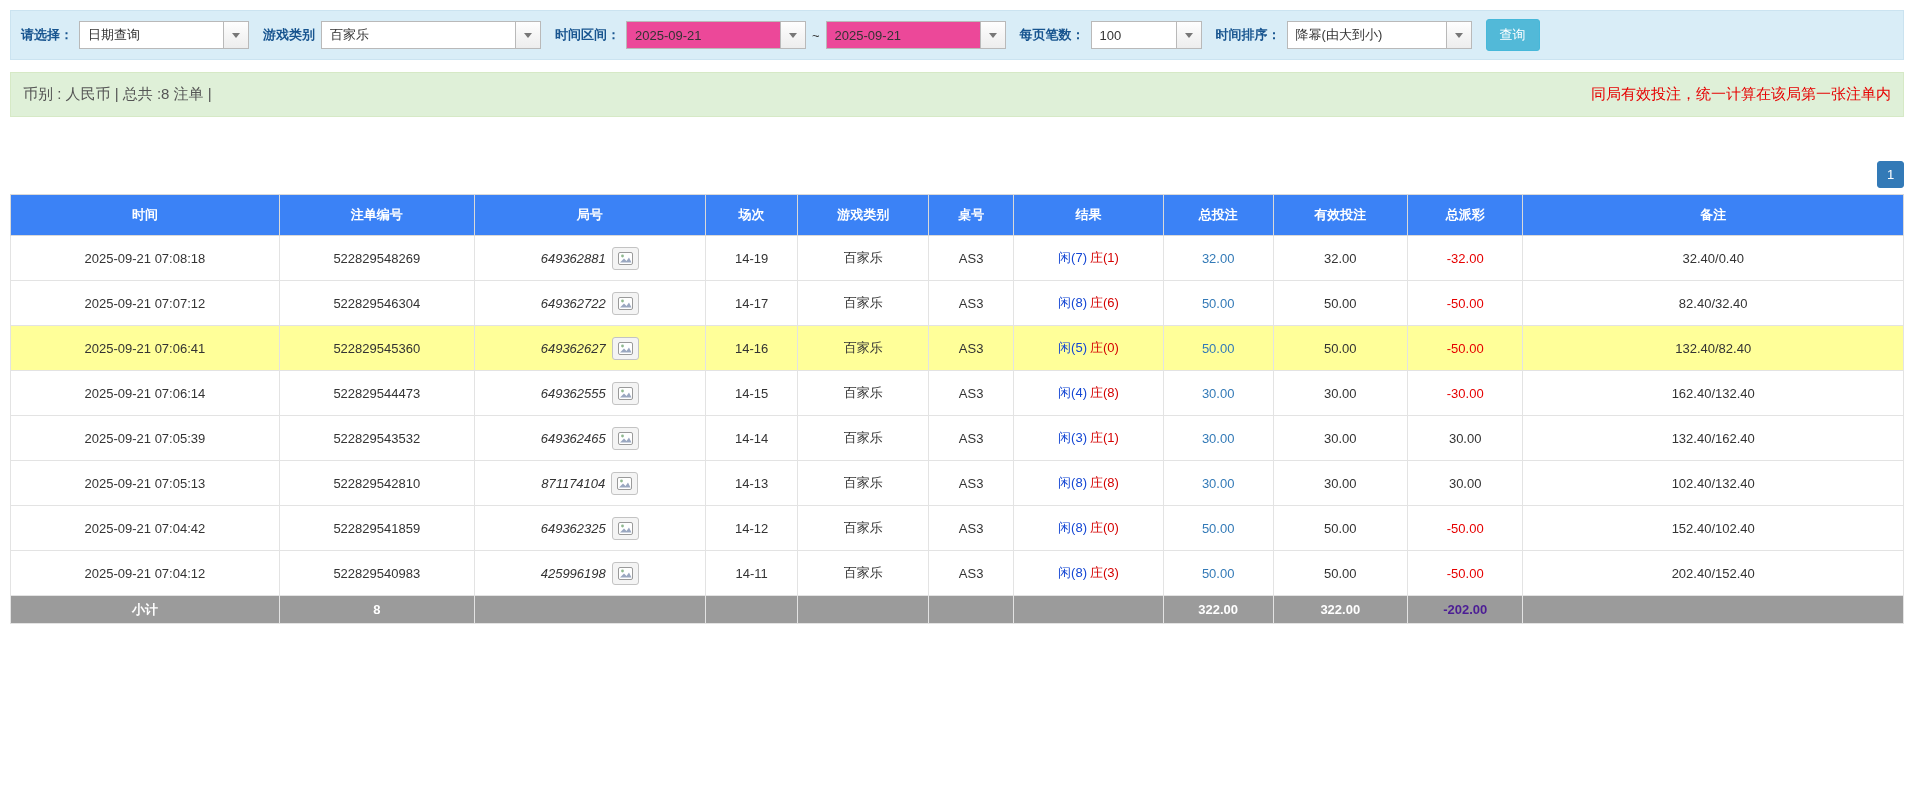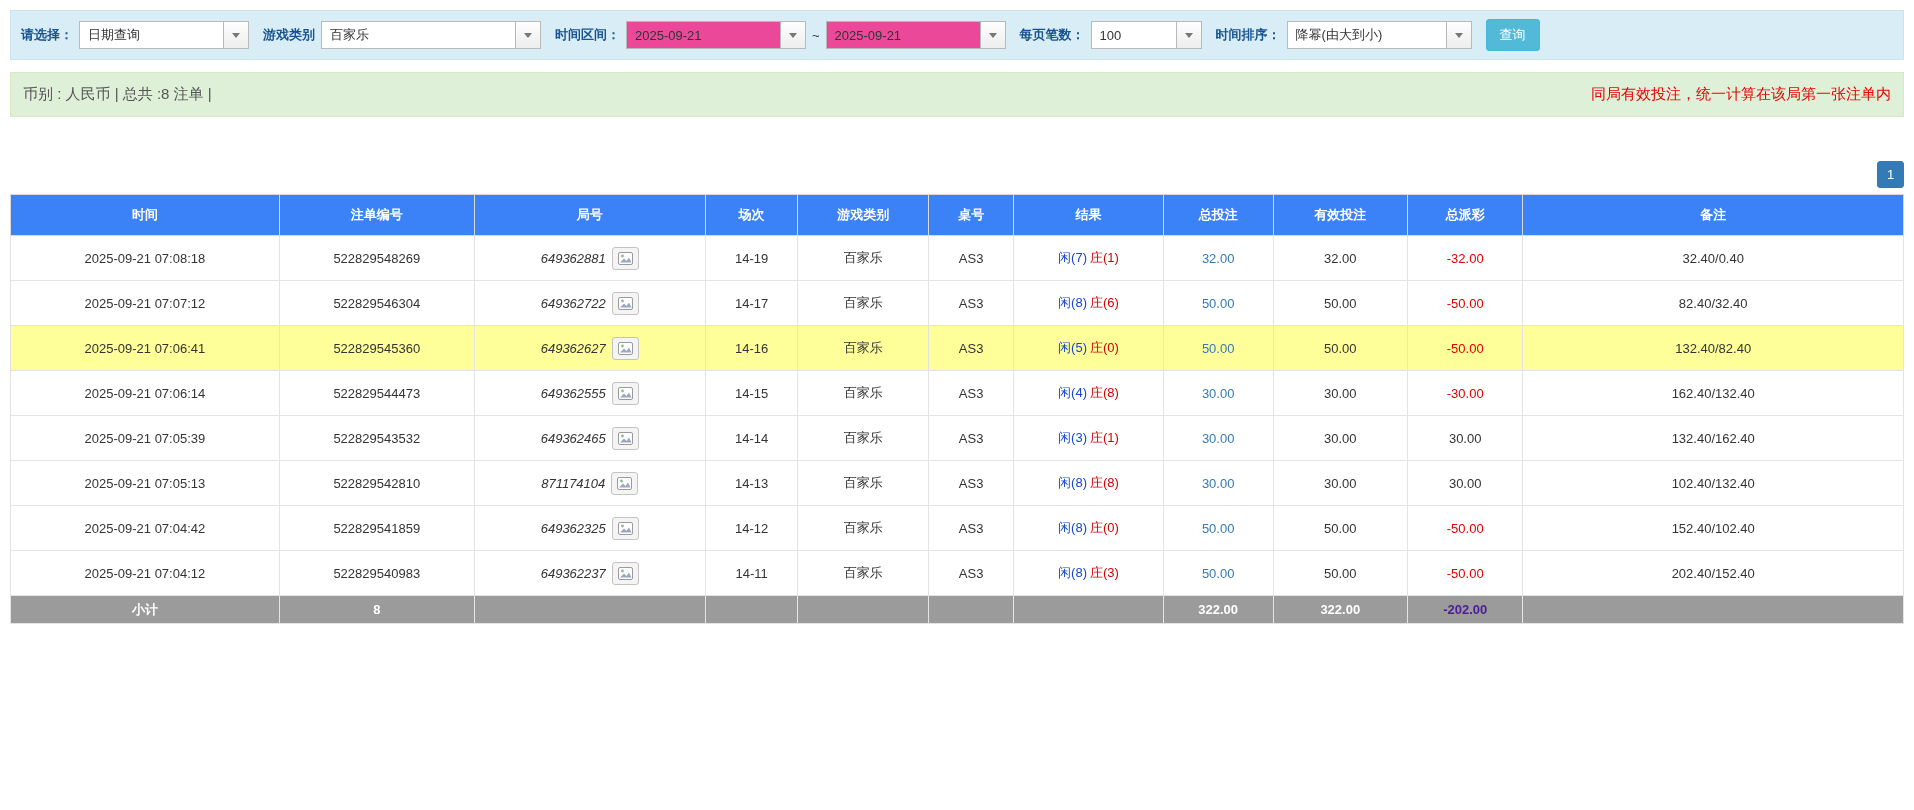--- a/index.html
+++ b/index.html
@@ -437,21 +437,21 @@
     <td>50.00</td>
     <td class="negative">-50.00</td>
     <td>152.40/102.40</td>
   </tr>
 
   <tr class="data-row">
     <td>2025-09-21 07:04:12</td>
     <td>522829540983</td>
     <td>
       <span class="round-wrap">
-        <span>649362237</span>
+        <span>425996198</span>
         <span class="icon-btn">
           <svg width="15" height="13" viewBox="0 0 15 13">
             <rect x="0.5" y="0.5" width="14" height="12" rx="1.5" fill="#ffffff" stroke="#9a9a9a"></rect>
             <circle cx="4.5" cy="4" r="1.4" fill="#8fb98f"></circle>
             <path d="M2 10.5 L6 6.5 L8.5 9 L11 5.5 L13.5 10.5 Z" fill="#9aa7c0"></path>
           </svg>
         </span>
       </span>
     </td>
     <td>14-11</td>

